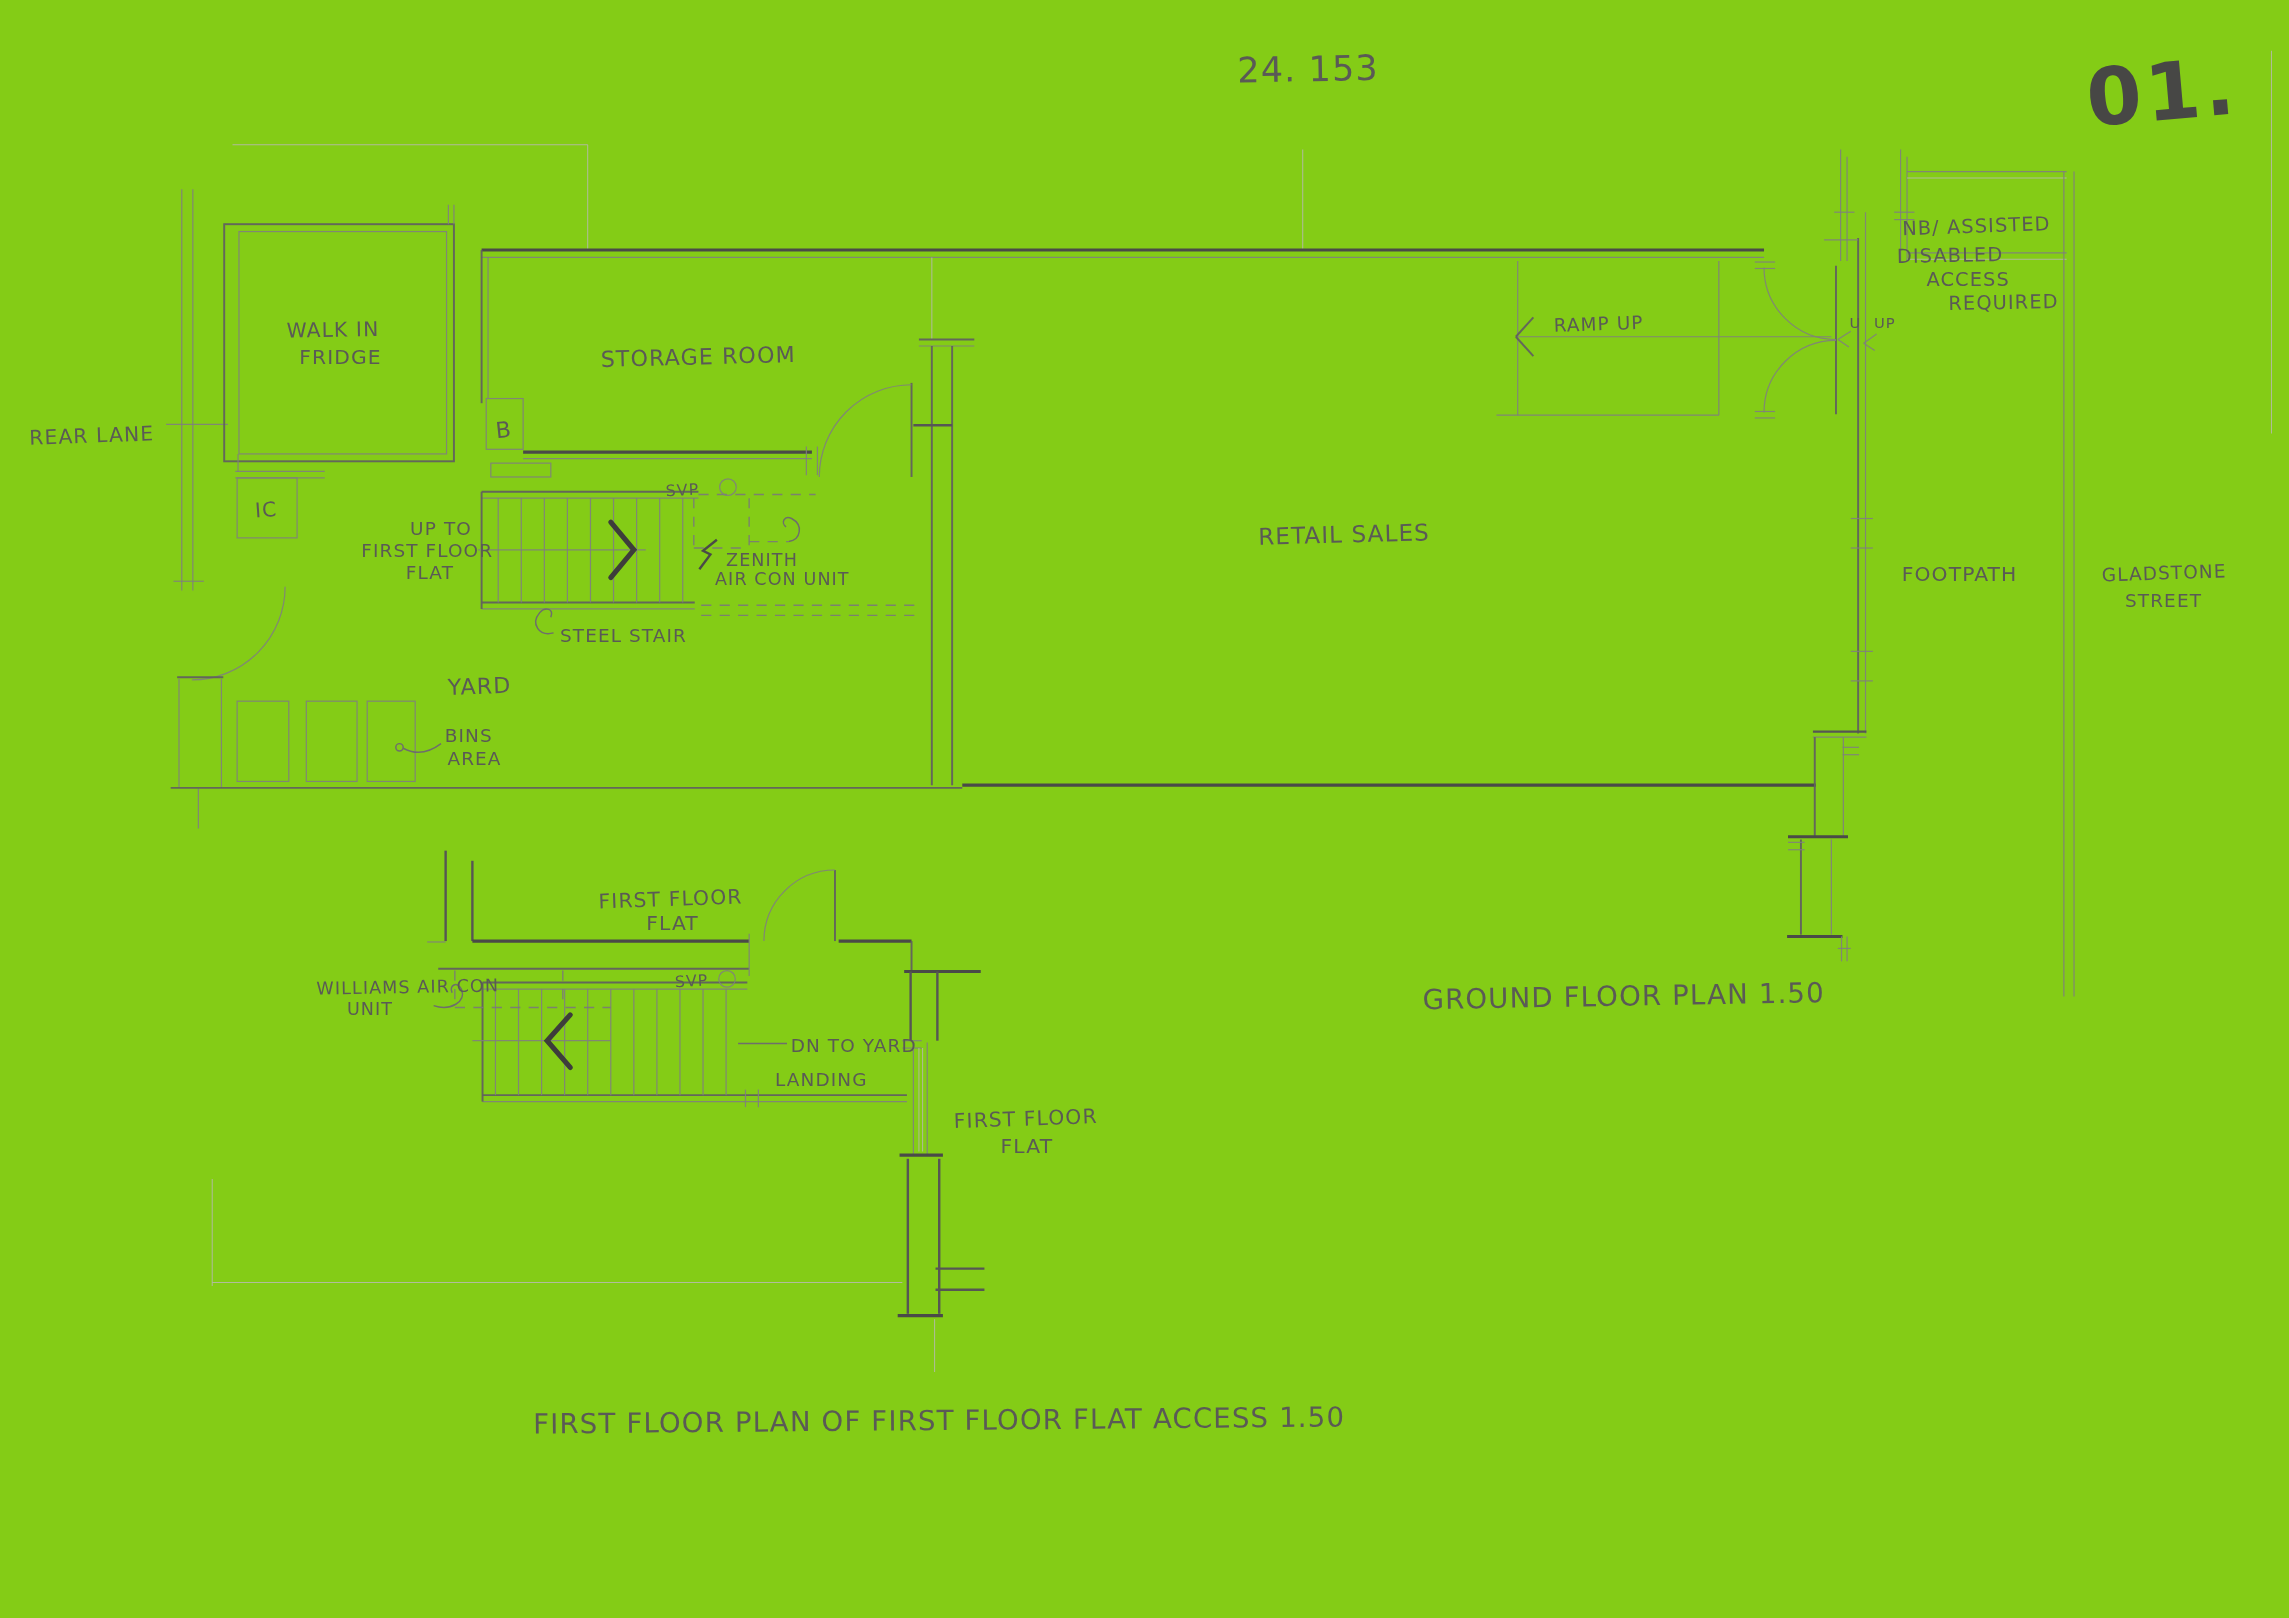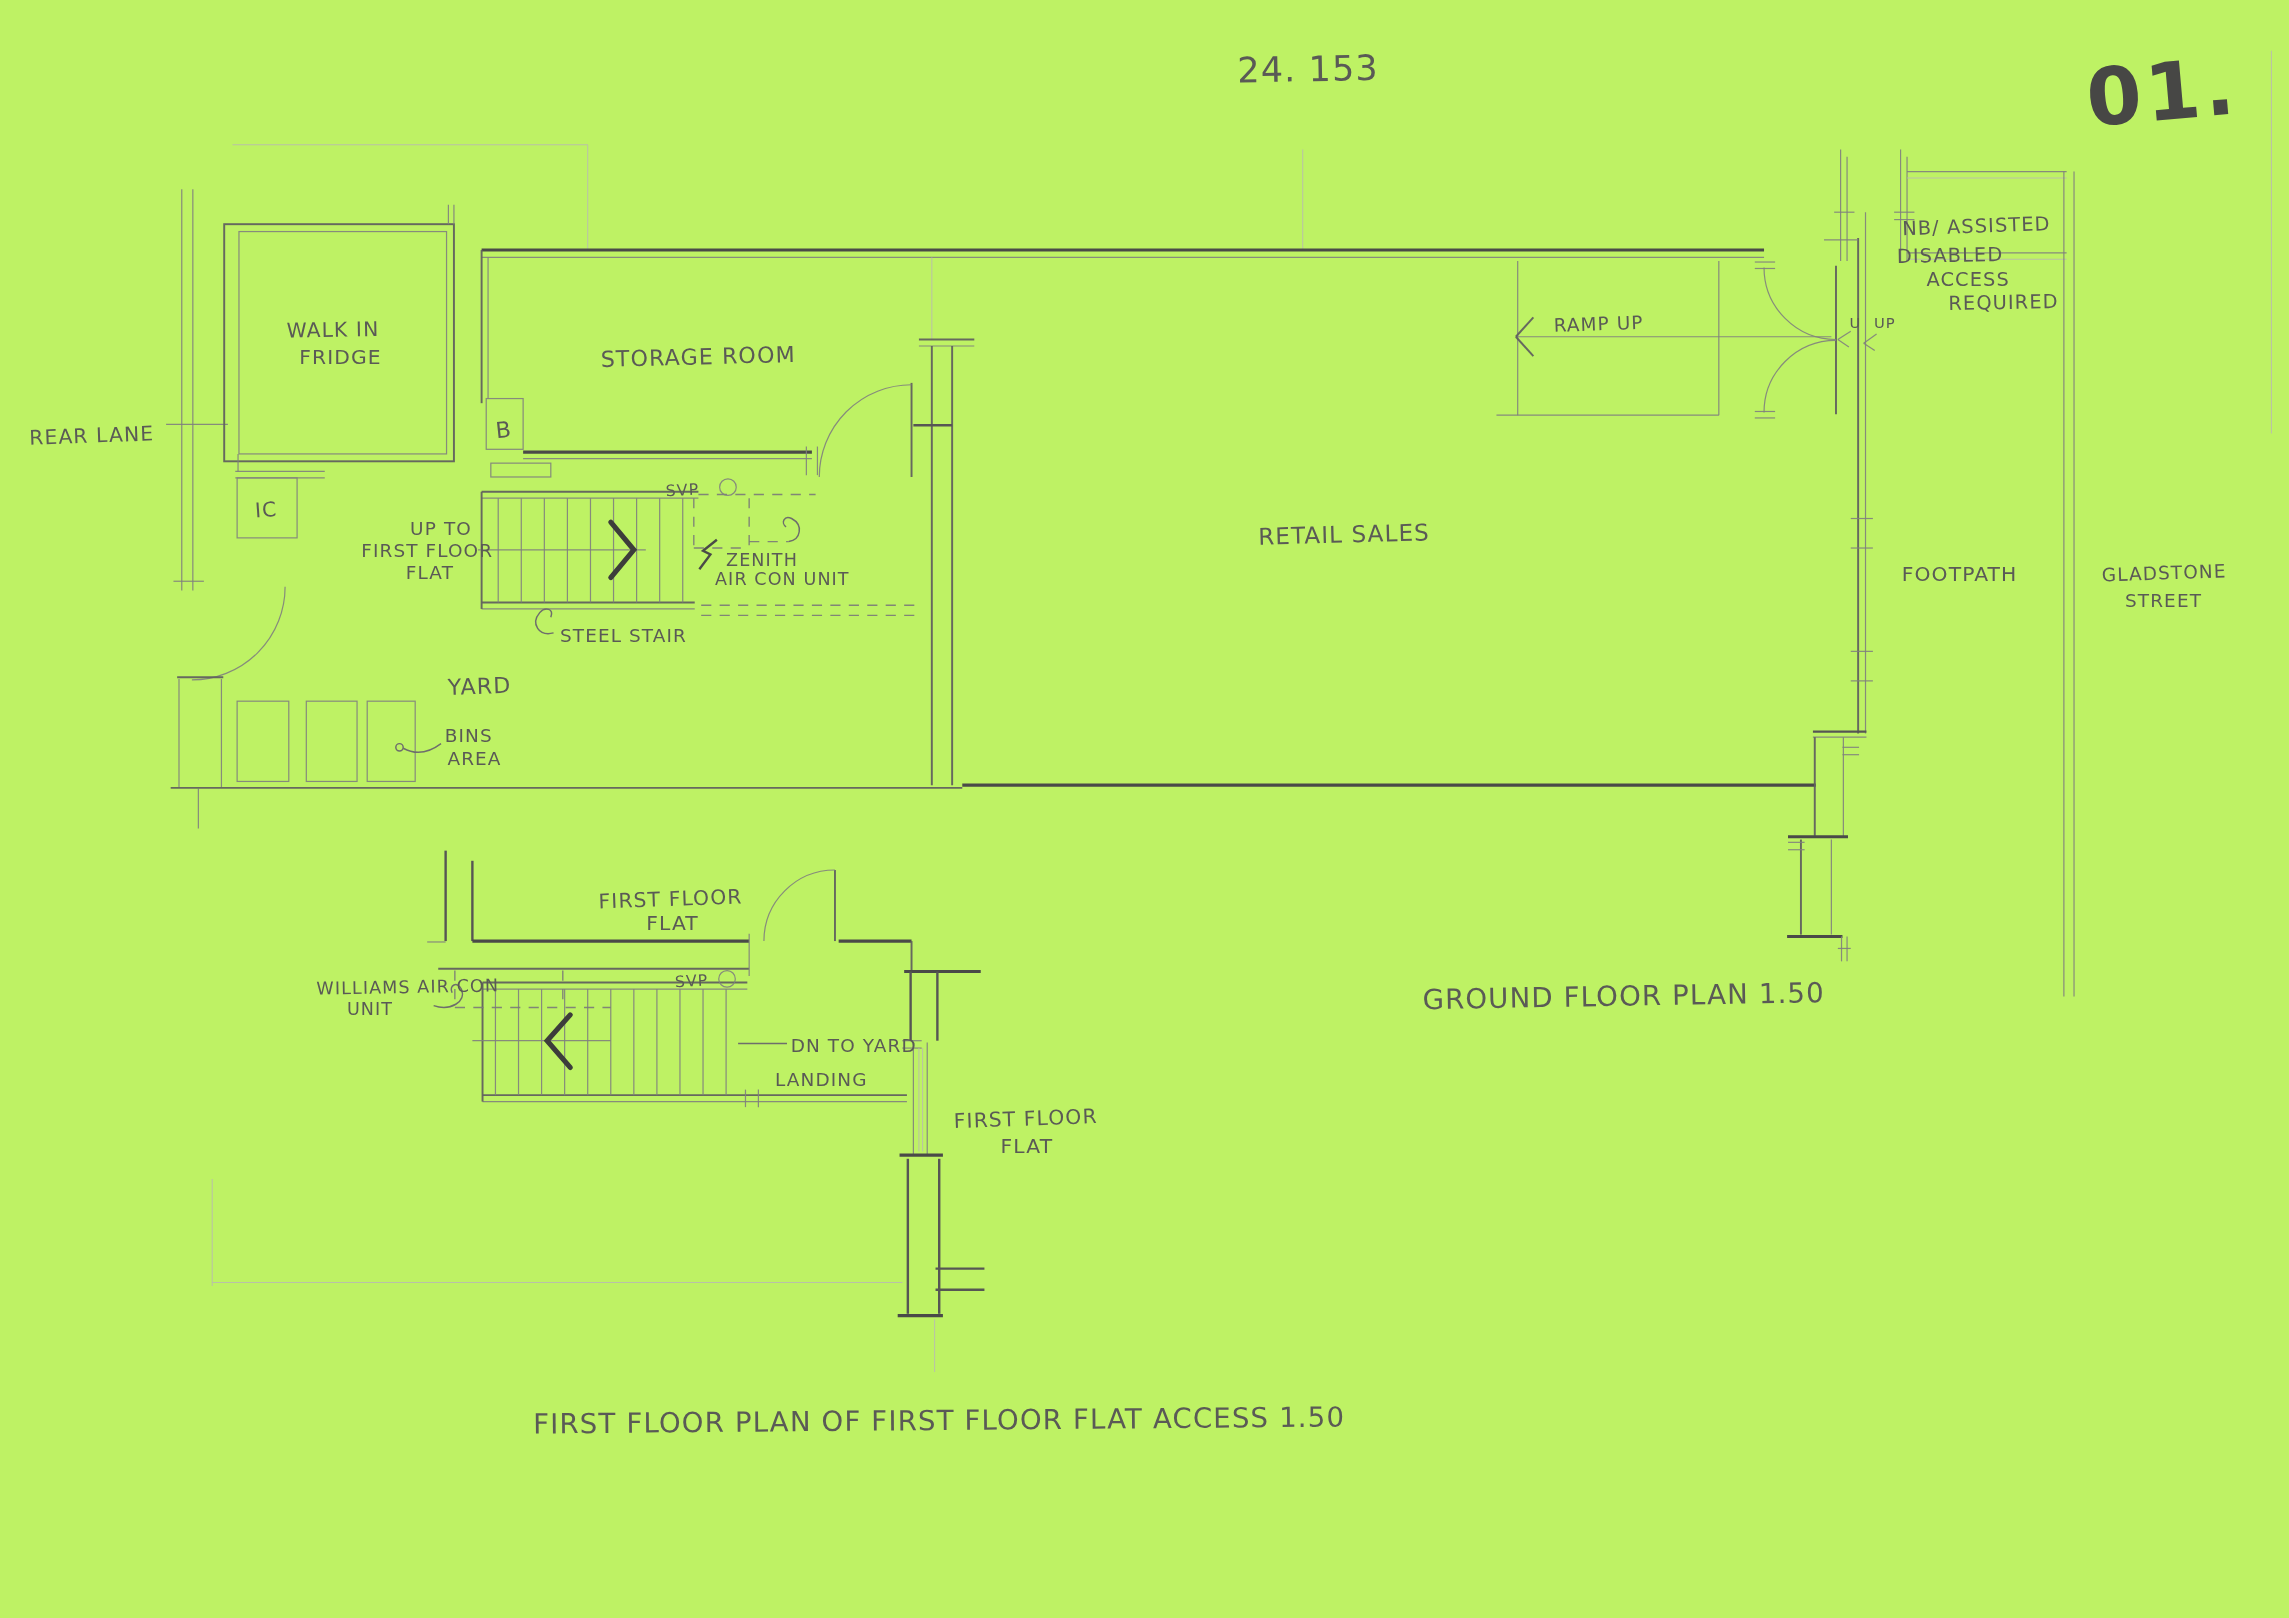--- a/index.html
+++ b/index.html
@@ -1,16 +1,16 @@
 <!DOCTYPE html>
 <html style="font-size:14.8px"><head>
 <meta charset="utf-8">
 <style>
   html,body{margin:0;padding:0;background:#e9e8e5;}
-  .sheet{width:100%;max-width:2290px;margin:0 auto;display:block;background:#bef264;}
+  .sheet{width:100%;max-width:2290px;margin:0 auto;display:block;background:#84cc16;}
   svg{display:block;width:100%;height:auto;}
   line,path,rect,circle,polyline{fill:none;stroke-linecap:butt;}
   .w3{stroke:#4a4a48;stroke-width:3.4;}
   .w25{stroke:#56565­4;stroke-width:2.6;}
   .w25{stroke:#565654;stroke-width:2.6;}
   .w2{stroke:#61615f;stroke-width:2.1;stroke-opacity:.95;}
   .t{stroke:#80807e;stroke-width:1.3;stroke-opacity:.9;}
   .f{stroke:#b9b8b4;stroke-width:1.1;stroke-opacity:.85;}
   .d{stroke:#7a7a78;stroke-width:1.5;stroke-dasharray:11 9;stroke-opacity:.9;}
   .arrow{stroke:#3d3d3b;stroke-width:5.5;stroke-linejoin:miter;stroke-linecap:round;}

